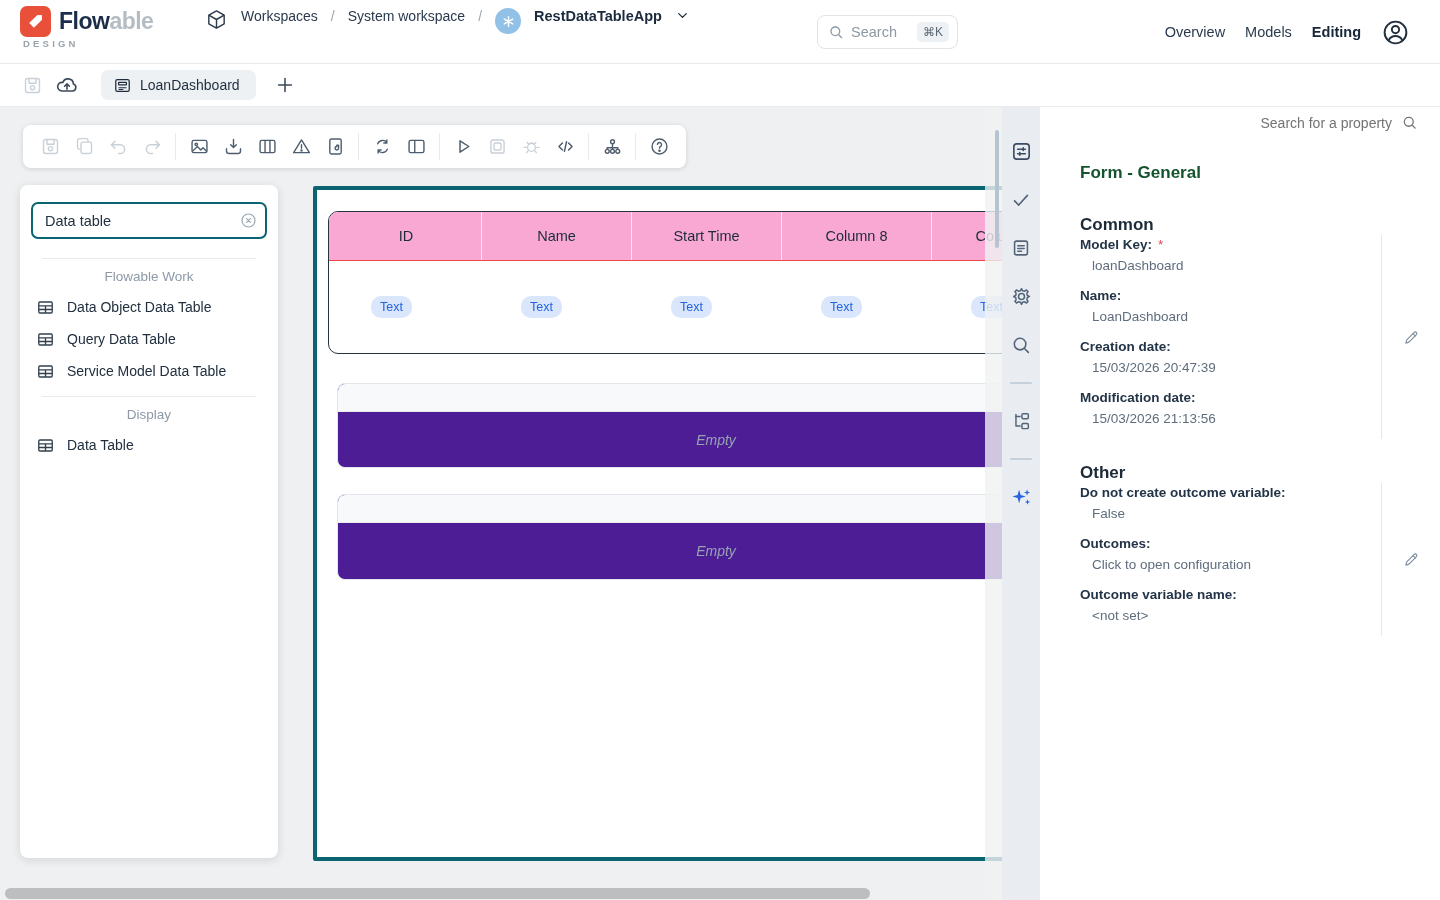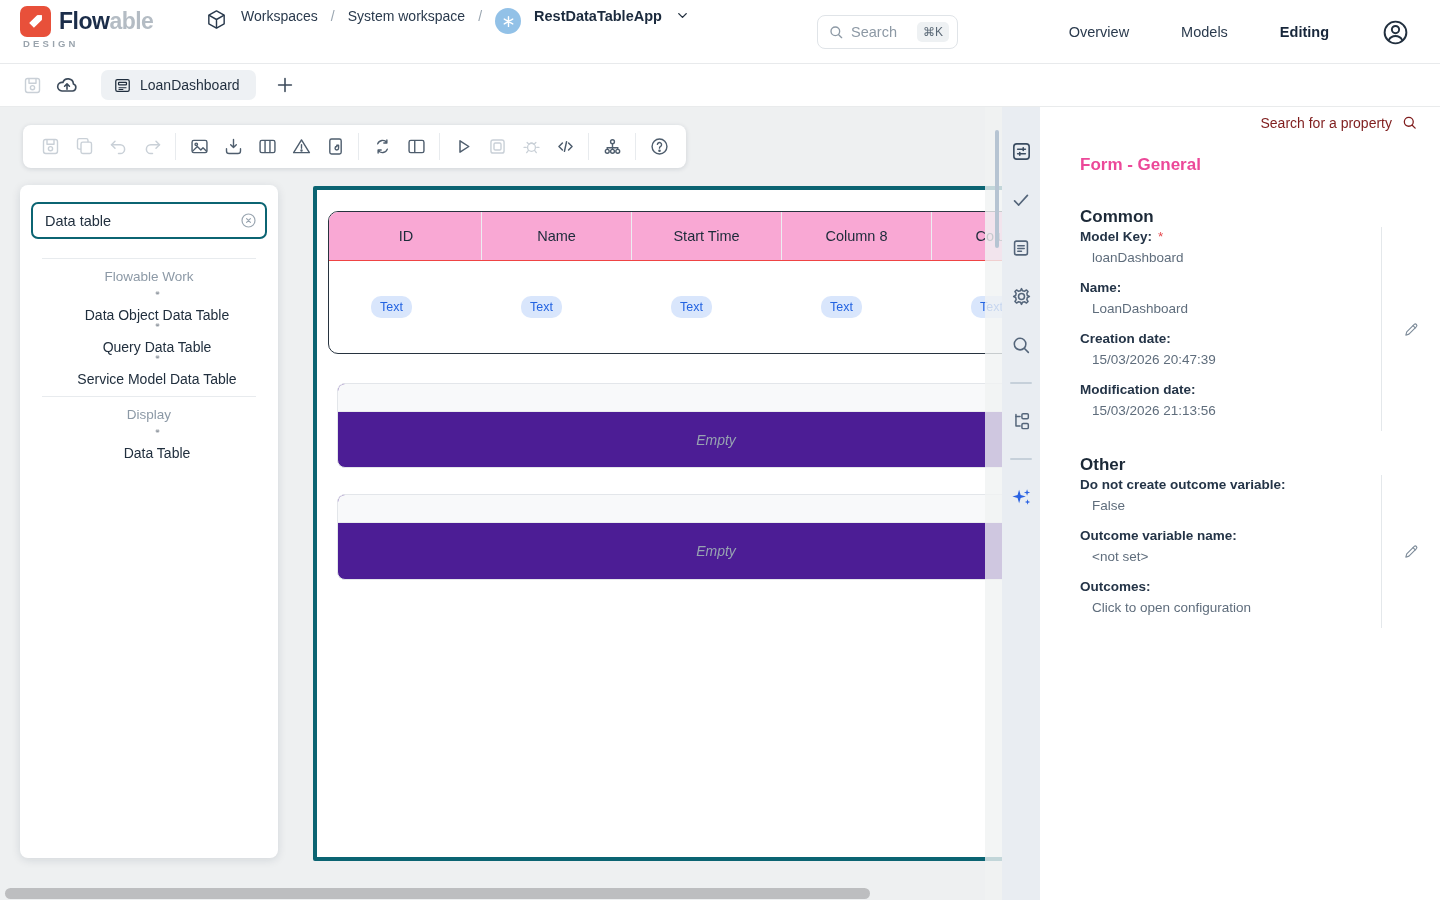--- a/index.html
+++ b/index.html
@@ -15,21 +15,21 @@
   .logo-word .strong { color:#1b2d49; }
   .logo-word .light { color:#b4bcc4; }
   .logo-sub { margin-top:1px; margin-left:3px; font-size:9.5px; font-weight:700; letter-spacing:3.2px; color:#9aa4ad; }
   .breadcrumb { position:absolute; left:205px; top:8px; height:64px; display:flex; align-items:flex-start; gap:13px; font-size:14px; color:#2a3a4d; }
   .crumb-sep { color:#9aa6b1; }
   .app-avatar { width:26px; height:26px; border-radius:50%; background:#92c1e7; display:flex; align-items:center; justify-content:center; }
   .app-name { font-weight:700; color:#1b2a3d; font-size:14.5px; }
   .searchbox { position:absolute; left:817px; top:15px; width:141px; height:34px; border:1px solid #e0e4e8; border-radius:8px; background:#fff; display:flex; align-items:center; padding:0 8px 0 10px; gap:7px; }
   .searchbox .hint { font-size:14.5px; color:#8d99a5; flex:1; }
   .kbd { background:#eef1f3; border-radius:5px; font-size:12px; color:#5a6876; padding:3px 6px; }
-  .topnav { position:absolute; right:30px; top:0; height:64px; display:flex; align-items:center; gap:52px; font-size:14.5px; color:#2a3a4d; }
+  .topnav { position:absolute; right:30px; top:0; height:64px; display:flex; align-items:center; gap:20px; font-size:14.5px; color:#2a3a4d; }
   .topnav .active { font-weight:700; color:#17263a; }
 
   
   .tabbar { position:absolute; left:0; top:64px; width:1440px; height:43px; background:#fff; border-bottom:1px solid #e9ebec; display:flex; align-items:center; padding-left:20px; gap:10px; }
   .tab { height:30px; background:#eef1f4; border-radius:7px; display:flex; align-items:center; gap:8px; padding:0 16px 0 12px; margin-left:12px; font-size:14px; color:#1f2d3d; }
   .plus-btn { margin-left:8px; display:flex; }
 
   
   .canvas-area { position:absolute; left:0; top:107px; width:1002px; height:793px; background:#eef0f1; overflow:hidden; }
   .icon-strip { position:absolute; left:1002px; top:107px; width:38px; height:793px; background:#e9edf2; display:flex; flex-direction:column; align-items:center; padding-top:33px; gap:26px; }
@@ -42,21 +42,21 @@
   .tbi.dis { color:#c9d0d7; }
   .tb-sep { width:1px; height:27px; background:#e8ebee; margin:0 6px; }
 
   
   .palette { position:absolute; left:20px; top:78px; width:258px; height:673px; background:#fff; border-radius:8px; box-shadow:0 2px 10px rgba(20,35,55,.12); }
   .pal-search { position:relative; margin:17px 11px 0; }
   .pal-search input { width:100%; height:37px; border:2px solid #0b6472; border-radius:7px; padding:0 34px 0 12px; font-size:14.5px; color:#22303f; font-family:"Liberation Sans", sans-serif; outline:none; background:#fff; }
   .pal-clear { position:absolute; right:9px; top:9px; color:#9aa6b1; }
   .pal-div { height:1px; background:#e8ebee; margin:19px 22px 0; }
   .pal-title { text-align:center; font-size:13.5px; color:#8c99a6; margin:10px 0 7px; }
-  .pal-item { height:32px; display:flex; align-items:center; gap:12px; padding-left:16px; font-size:14px; color:#212f3e; cursor:pointer;flex-direction:column; }
+  .pal-item { height:32px; display:flex; align-items:center; gap:12px; padding-left:16px; font-size:14px; color:#212f3e; cursor:pointer; }
   .pal-item svg { color:#33404e; }
 
   
   .form-canvas { position:absolute; left:313px; top:79px; width:780px; height:675px; background:#fff; border:4px solid #0b6472; border-radius:2px; }
   .dtable { position:absolute; left:11px; top:21px; width:758px; height:143px; border:1.5px solid #27333f; border-radius:10px; background:#fff; overflow:hidden; }
   .dt-head { display:flex; height:49px; background:#f9a8d4; border-bottom:1px solid #ef4444; padding-left:2px; }
   .dt-hcell { width:150px; display:flex; align-items:center; justify-content:center; font-size:14.5px; font-weight:500; color:#1c2b3a; border-left:1px solid #eceef1; }
   .dt-hcell:first-child { border-left:none; }
   .dt-body { display:flex; height:91px; align-items:center; padding-left:2px; }
   .dt-cell { width:150px; padding-left:40px; }
@@ -65,22 +65,22 @@
   .ep1 { top:193px; height:85px; }
   .ep2 { top:304px; height:86px; }
   .ep-head { height:28px; background:#f8f9fa; border-bottom:1px solid #e9ebee; }
   .ep-body { display:flex; align-items:center; justify-content:center; height:56px; font-size:14px; font-style:italic; color:#97a3b1; }
 
   .fade-strip { position:absolute; left:985px; top:0; width:17px; height:793px; background:rgba(240,242,243,.8); }
   .v-scroll { position:absolute; left:995px; top:23px; width:4px; height:118px; background:#b6c4d2; border-radius:2px; }
   .h-scroll { position:absolute; left:5px; top:781px; width:865px; height:11px; background:#bdbec0; border-radius:5.5px; }
 
   
-  .prop-search { display:flex; justify-content:flex-end; align-items:center; gap:9px; padding:7px 22px 0 0; font-size:14px; color:#7f1d1d; }
-  .prop-title { margin-top:24px; font-size:17px; font-weight:600; color:#ec4899; }
+  .prop-search { display:flex; justify-content:flex-end; align-items:center; gap:9px; padding:7px 22px 0 0; font-size:14px; color:#737373; }
+  .prop-title { margin-top:32px; font-size:17px; font-weight:600; color:#14532d; }
   .prop-heading { font-size:17px; font-weight:700; color:#1c2937; }
   .h-common { margin-top:32px; }
   .h-other { margin-top:24px; }
   .prop-group { display:flex; }
   .pg-fields { flex:1; }
   .pg-div { width:1px; background:#e4e8eb; }
   .pg-pencil { width:58px; display:flex; align-items:center; justify-content:center; color:#7e8c9a; }
   .field { margin-bottom:13px; }
   .f-label { font-size:13.5px; font-weight:700; color:#243447; }
   .f-req { color:#e5484d; margin-left:6px; font-size:13.5px; }
@@ -480,26 +480,26 @@
 
     <div class="prop-heading h-other">Other</div>
 
     <div class="prop-group">
       <div class="pg-fields">
         <div class="field">
           <span class="f-label">Do not create outcome variable:</span>
           <div class="f-value">False</div>
         </div>
         <div class="field">
+          <span class="f-label">Outcomes:</span>
+          <div class="f-value">Click to open configuration</div>
+        </div>
+        <div class="field">
           <span class="f-label">Outcome variable name:</span>
           <div class="f-value">&lt;not set&gt;</div>
-        </div>
-        <div class="field">
-          <span class="f-label">Outcomes:</span>
-          <div class="f-value">Click to open configuration</div>
         </div>
       </div>
       <div class="pg-div"></div>
       <div class="pg-pencil">
         <svg width="17" height="17" viewBox="0 0 24 24" fill="none" stroke="currentColor" stroke-width="1.6" stroke-linecap="round" stroke-linejoin="round">
             <path d="M4 20 L5.3 15.4 L15.9 4.8 A2.2 2.2 0 0 1 19 7.9 L8.4 18.5 Z"></path>
             <path d="M14.2 6.5 L17.3 9.6"></path>
           </svg>
       </div>
     </div>

